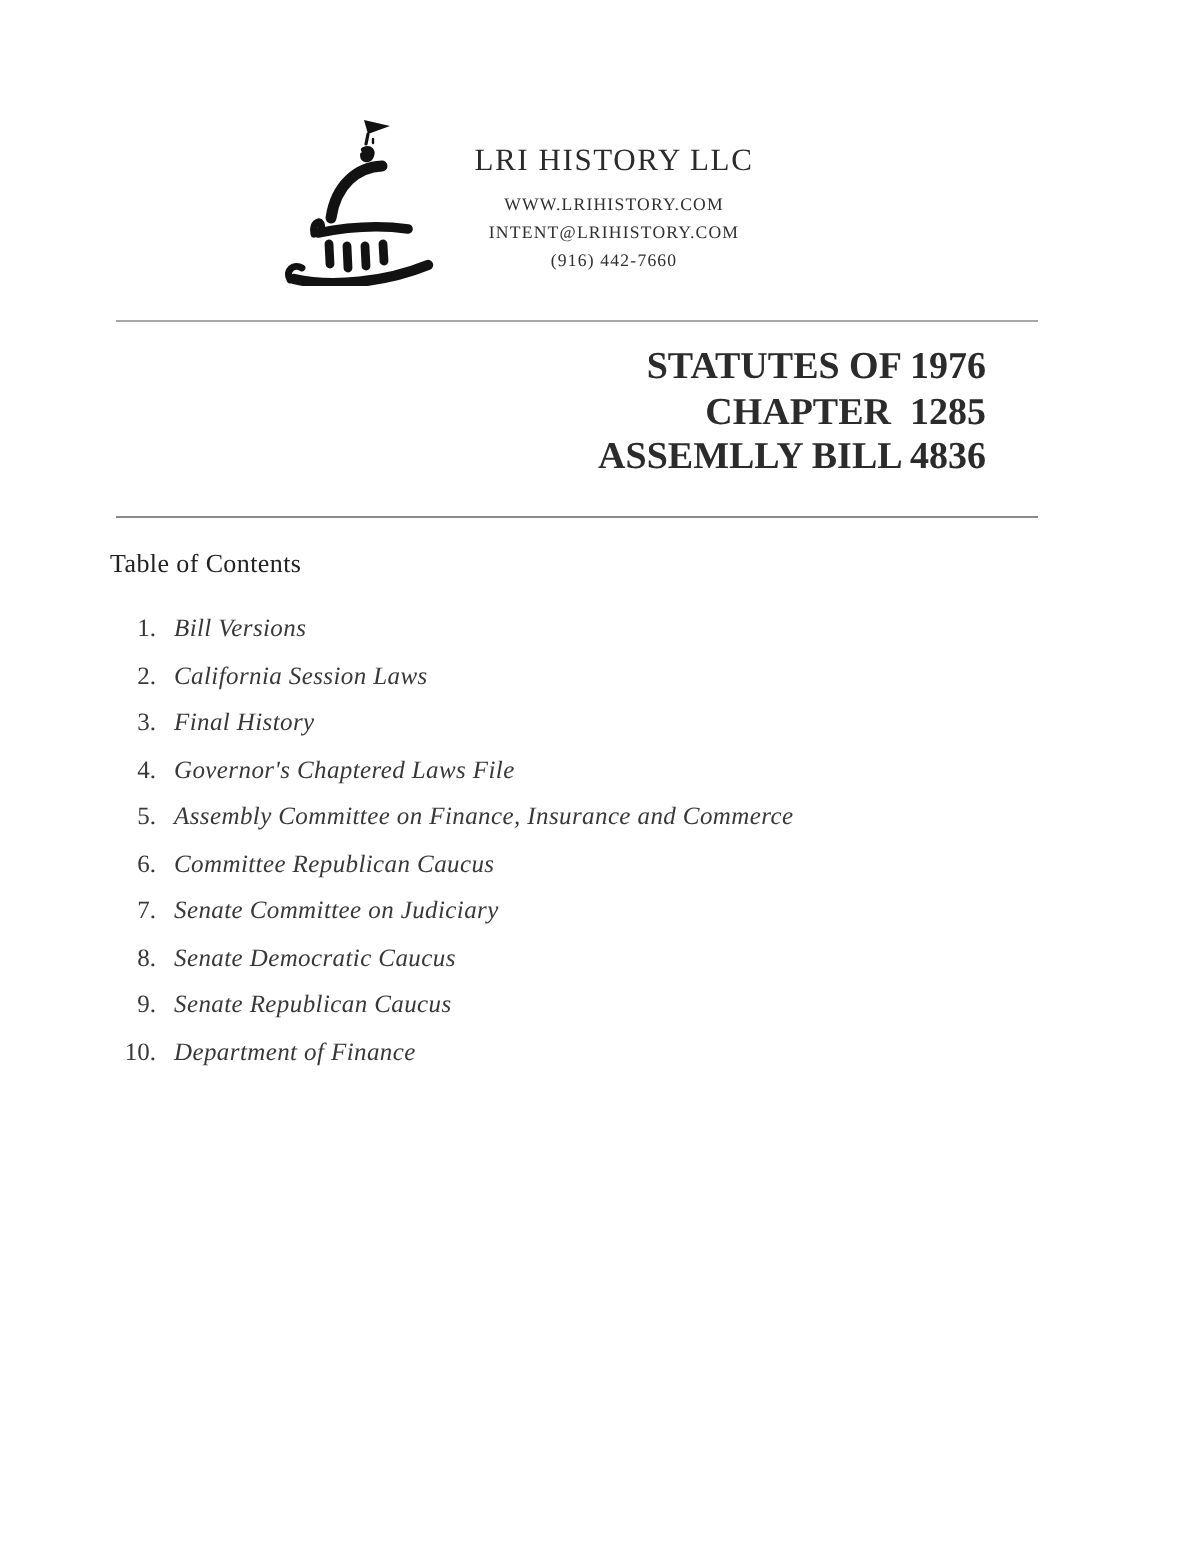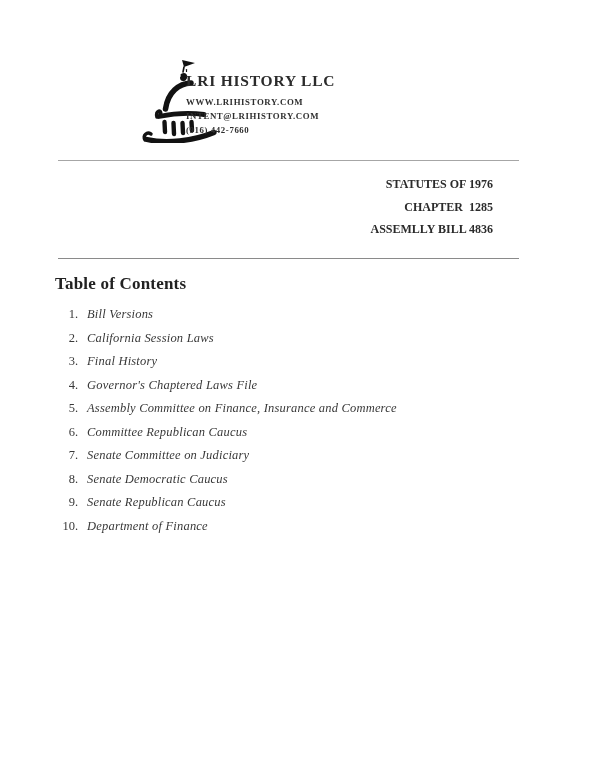--- a/index.html
+++ b/index.html
@@ -20,24 +20,24 @@
   
   .logo {
     position: absolute;
     left: 138px;
     top: 57px;
     width: 82px;
     height: 86px;
   }
   .contact {
     position: absolute;
-    left: 186px;
+    left: 212px;
     top: 72px;
     width: 190px;
-    font-weight: bold;
+    text-align: center;
   }
   .company-name {
     font-size: 15.5px;
     letter-spacing: 0.8px;
     color: #2b2b2b;
     margin-bottom: 5px;
     white-space: nowrap;
   }
   .contact-line {
     font-size: 8.8px;
@@ -58,34 +58,34 @@
   .rule-bottom { top: 258px; background: #8a8a8a; }
 
   
   .reference {
     position: absolute;
     top: 173px;
     right: 107px;
     text-align: right;
   }
   .reference-line {
-    font-size: 12px;
+    font-size: 19px;
     font-weight: bold;
     line-height: 22.5px;
     color: #2b2b2b;
     white-space: pre; 
   }
 
   
   .toc-heading {
     position: absolute;
     left: 55px;
     top: 274px;
-    font-size: 17px;
-    font-weight: bold;
+    font-size: 13px;
+    font-weight: normal;
     color: #222222;
     letter-spacing: 0.2px;
   }
   .toc-list {
     position: absolute;
     left: 55px;
     top: 307px;
     width: 460px;
   }
   .toc-item {

